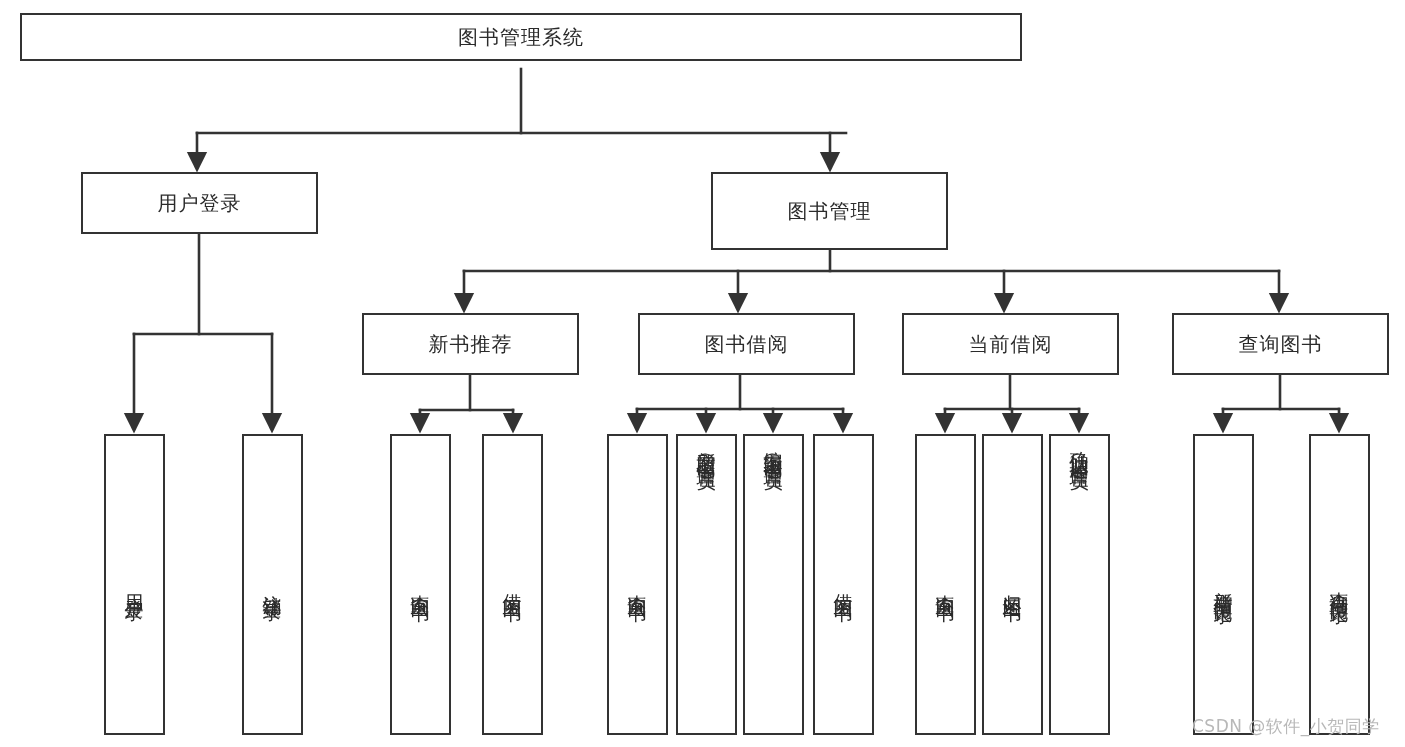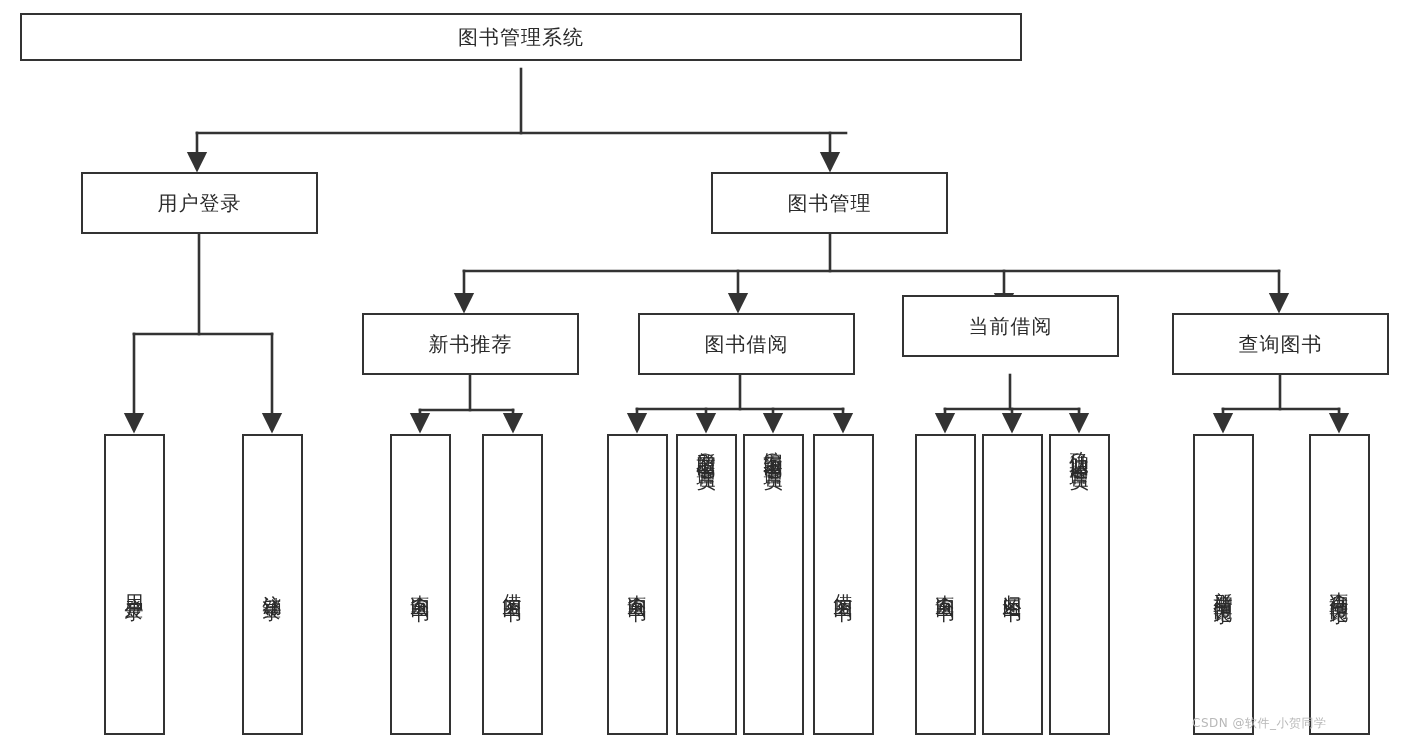--- a/index.html
+++ b/index.html
@@ -55,21 +55,21 @@
     line-height: 1;
     white-space: nowrap;
     display: block;
   }
   .node.leaf.centered {
     align-items: center;
   }
   .watermark {
     position: absolute;
     color: #b8b8b8;
-    font-size: 12px;
+    font-size: 17px;
     letter-spacing: 0.5px;
     white-space: nowrap;
     z-index: 3;
     font-family: "DejaVu Sans", "Liberation Sans", sans-serif;
   }
 </style>
 </head>
 <body>
 
 <div id="diagram-root">
@@ -125,33 +125,33 @@
   </svg>
 
   <div class="node" style="left:20px; top:13px; width:1002px; height:48px;">
     <span class="node-label">图书管理系统</span>
   </div>
 
   <div class="node" style="left:81px; top:172px; width:237px; height:62px;">
     <span class="node-label">用户登录</span>
   </div>
 
-  <div class="node" style="left:711px; top:172px; width:237px; height:62px;">
+  <div class="node" style="left:711px; top:172px; width:237px; height:78px;">
     <span class="node-label">图书管理</span>
   </div>
 
   <div class="node" style="left:362px; top:313px; width:217px; height:62px;">
     <span class="node-label">新书推荐</span>
   </div>
 
   <div class="node" style="left:632px; top:313px; width:217px; height:62px;margin-left:6px;">
     <span class="node-label">图书借阅</span>
   </div>
 
-  <div class="node" style="left:902px; top:295px; width:217px; height:62px;">
+  <div class="node" style="left:902px; top:313px; width:217px; height:62px;">
     <span class="node-label">当前借阅</span>
   </div>
 
   <div class="node" style="left:1172px; top:313px; width:217px; height:62px;">
     <span class="node-label">查询图书</span>
   </div>
 
   <div class="node leaf centered" style="left:104px; top:434px; width:61px; height:301px;">
     <span class="node-label">用户登录</span>
   </div>

